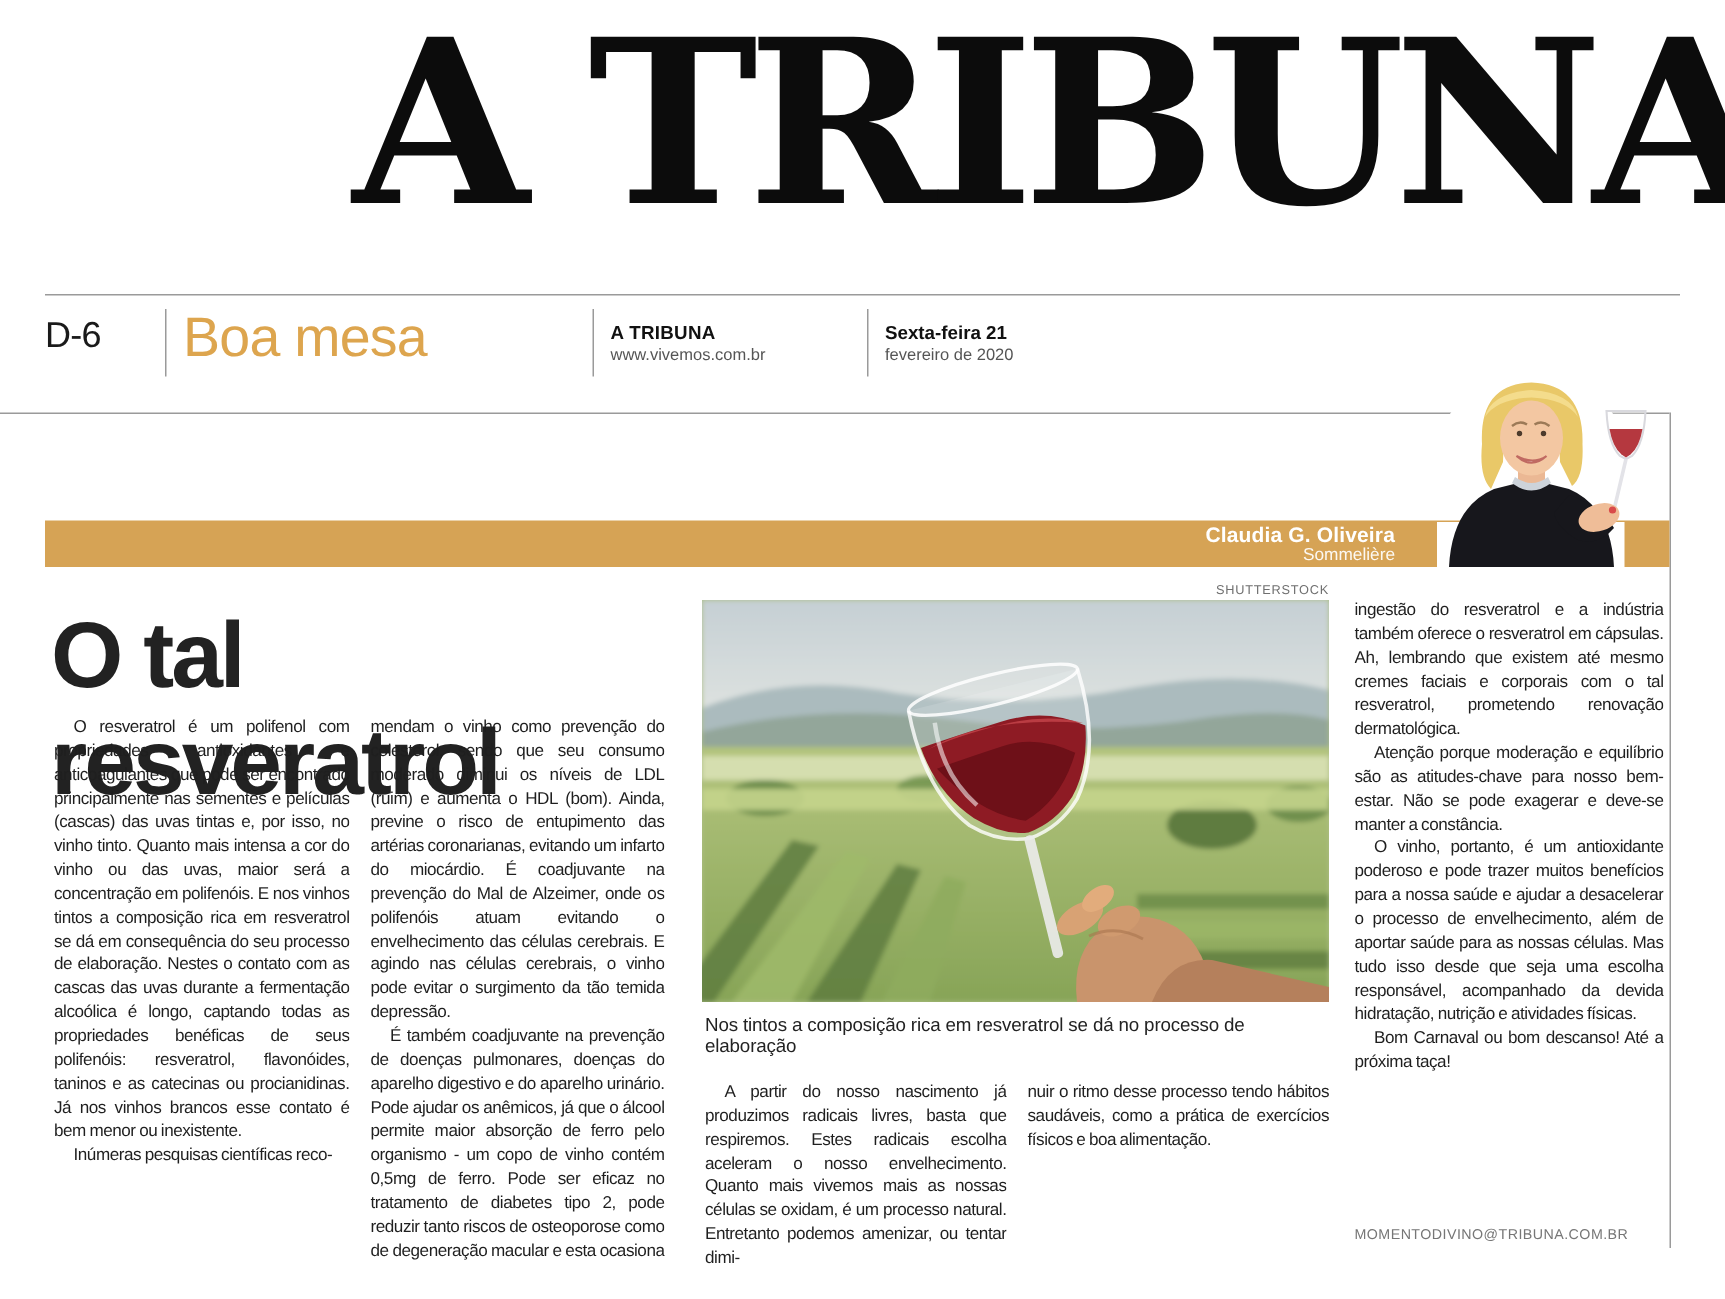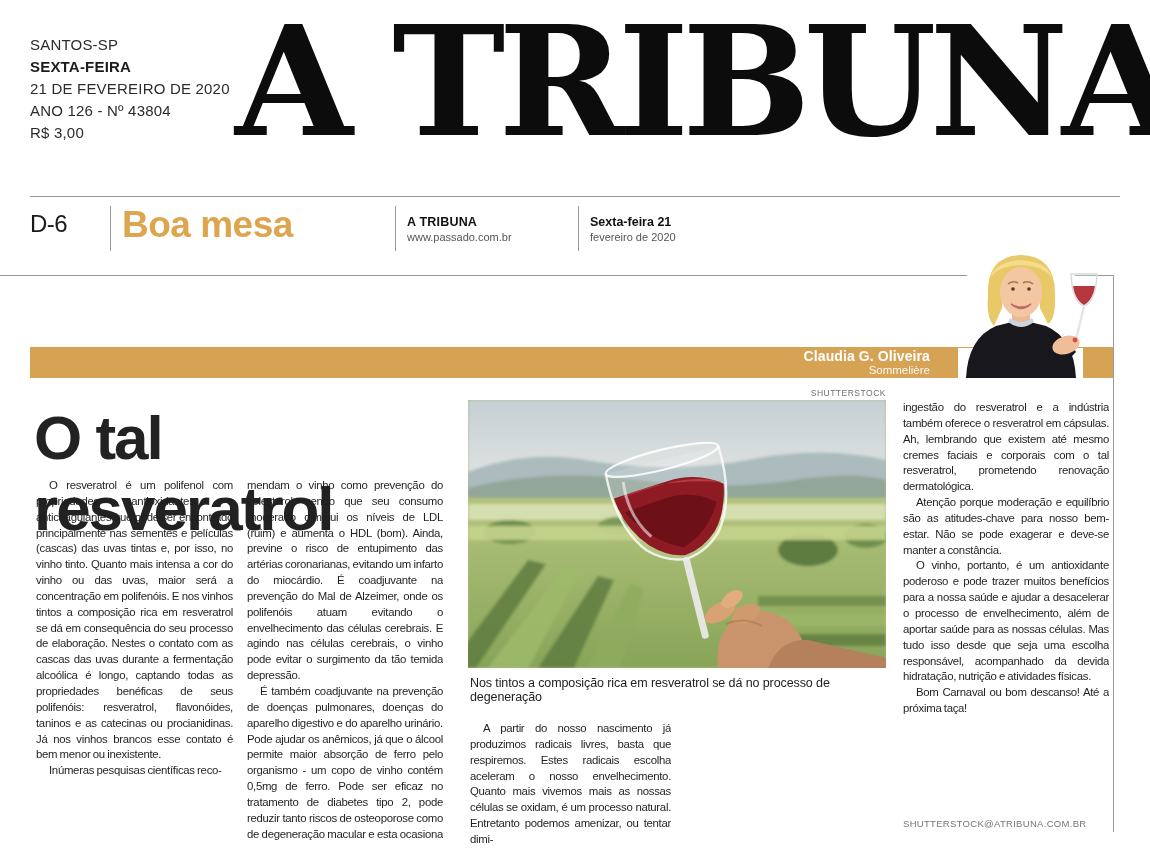--- a/index.html
+++ b/index.html
@@ -15,21 +15,21 @@
   .pub-info .bold { font-weight:bold; color:#1c1c1c; }
   .masthead {
     position:absolute; left:235px; top:6px; width:878px; height:152px;
     font-family:"DejaVu Serif", serif; font-weight:bold; font-size:152px; line-height:152px;
     letter-spacing:-0.045em; color:#0c0c0c; text-align:center; white-space:nowrap;
   }
   
   .rule-top { position:absolute; left:30px; top:196px; width:1090px; height:1px; background:#9a9a9a; }
   .vdiv { position:absolute; top:206px; width:1px; height:45px; background:#9a9a9a; }
   .page-num { position:absolute; left:30px; top:210px; font-size:24px; color:#1a1a1a; letter-spacing:-0.5px; }
-  .section-name { position:absolute; left:122px; top:204px; font-size:37px; font-weight:700;
+  .section-name { position:absolute; left:122px; top:204px; font-size:37px; font-weight:400;
     color:#DDA54E; letter-spacing:-0.5px; }
   .paper-small { position:absolute; left:407px; top:215px; }
   .paper-small .l1 { font-size:12.5px; font-weight:bold; color:#111; letter-spacing:.2px; }
   .paper-small .l2 { font-size:11px; color:#555; margin-top:2px; }
   .date-small { position:absolute; left:590px; top:215px; }
   .date-small .l1 { font-size:12.5px; font-weight:bold; color:#111; }
   .date-small .l2 { font-size:11px; color:#555; margin-top:2px;text-align:right; }
   
   .box-topline { position:absolute; left:0px; top:275px; width:1113px; height:1px; background:#9a9a9a; z-index:1; }
   .box-rightline { position:absolute; left:1113px; top:275px; width:1px; height:557px; background:#9a9a9a; z-index:1; }
@@ -58,38 +58,31 @@
   .col3 { left:470px; top:721px; width:201px; height:122px; }
   .col4 { left:685px; top:721px; width:201px; height:122px; }
   .col5 { left:903px; top:400px; width:206px; height:416px; }
   .email { position:absolute; left:903px; top:818px; font-size:9.5px; color:#767676; letter-spacing:.3px; }
 </style>
 </head>
 <body>
 
 <div id="page">
 
-  <div class="pub-info">
-    <div>SANTOS-SP</div>
-    <div class="bold">SEXTA-FEIRA</div>
-    <div>21 DE FEVEREIRO DE 2020</div>
-    <div>ANO 126 - Nº 43804</div>
-    <div>R$ 3,00</div>
-  </div>
 
   <div class="masthead">A TRIBUNA</div>
 
   <div class="rule-top"></div>
   <div class="page-num">D-6</div>
   <div class="vdiv" style="left:110px;"></div>
   <div class="section-name">Boa mesa</div>
   <div class="vdiv" style="left:395px;"></div>
   <div class="paper-small">
     <div class="l1">A TRIBUNA</div>
-    <div class="l2">www.passado.com.br</div>
+    <div class="l2">www.vivemos.com.br</div>
   </div>
   <div class="vdiv" style="left:578px;"></div>
   <div class="date-small">
     <div class="l1">Sexta-feira 21</div>
     <div class="l2">fevereiro de 2020</div>
   </div>
 
   <div class="box-topline"></div>
   <div class="box-rightline"></div>
   <div class="gold-bar"></div>
@@ -184,37 +177,38 @@
       <g>
         <path d="M250 268 Q246 234 268 218 Q292 204 316 218 Q338 232 340 268 Z" fill="#C9946C"></path>
         <ellipse cx="252" cy="212" rx="17" ry="9" fill="#D8A274" transform="rotate(-30 252 212)"></ellipse>
         <ellipse cx="264" cy="199" rx="12" ry="7" fill="#E2AC7C" transform="rotate(-35 264 199)"></ellipse>
         <ellipse cx="278" cy="214" rx="15" ry="9" fill="#D09A6F" transform="rotate(-25 278 214)"></ellipse>
         <path d="M300 268 Q312 238 340 240 L418 258 L418 268 Z" fill="#B5805C"></path>
         <path d="M258 224 Q276 216 294 226" stroke="#A9744F" stroke-width="2" fill="none" opacity="0.6"></path>
       </g>
     </svg>
   </div>
-  <div class="caption">Nos tintos a composição rica em resveratrol se dá no processo de degeneração</div>
+  <div class="caption">Nos tintos a composição rica em resveratrol se dá no processo de elaboração</div>
 
   <div class="col col1">
       <p class="indent">O resveratrol é um polifenol com propriedades antioxidantes e anticoagulantes que pode ser encontrado principalmente nas sementes e películas (cascas) das uvas tintas e, por isso, no vinho tinto. Quanto mais intensa a cor do vinho ou das uvas, maior será a concentração em polifenóis. E nos vinhos tintos a composição rica em resveratrol se dá em consequência do seu processo de elaboração. Nestes o contato com as cascas das uvas durante a fermentação alcoólica é longo, captando todas as propriedades benéficas de seus polifenóis: resveratrol, flavonóides, taninos e as catecinas ou procianidinas. Já nos vinhos brancos esse contato é bem menor ou inexistente.</p>
       <p class="indent">Inúmeras pesquisas científicas reco-</p>
     </div>
   <div class="col col2">
       <p>mendam o vinho como prevenção do colesterol, sendo que seu consumo moderado diminui os níveis de LDL (ruim) e aumenta o HDL (bom). Ainda, previne o risco de entupimento das artérias coronarianas, evitando um infarto do miocárdio. É coadjuvante na prevenção do Mal de Alzeimer, onde os polifenóis atuam evitando o envelhecimento das células cerebrais. E agindo nas células cerebrais, o vinho pode evitar o surgimento da tão temida depressão.</p>
       <p class="indent">É também coadjuvante na prevenção de doenças pulmonares, doenças do aparelho digestivo e do aparelho urinário. Pode ajudar os anêmicos, já que o álcool permite maior absorção de ferro pelo organismo - um copo de vinho contém 0,5mg de ferro. Pode ser eficaz no tratamento de diabetes tipo 2, pode reduzir tanto riscos de osteoporose como de degeneração macular e esta ocasiona cegueira em idosos.</p>
     </div>
   <div class="col col3">
       <p class="indent">A partir do nosso nascimento já produzimos radicais livres, basta que respiremos. Estes radicais escolha aceleram o nosso envelhecimento. Quanto mais vivemos mais as nossas células se oxidam, é um processo natural. Entretanto podemos amenizar, ou tentar dimi-</p>
     </div>
   <div class="col col4">
+      <p>nuir o ritmo desse processo tendo hábitos saudáveis, como a prática de exercícios físicos e boa alimentação.</p>
     </div>
   <div class="col col5">
       <p>ingestão do resveratrol e a indústria também oferece o resveratrol em cápsulas. Ah, lembrando que existem até mesmo cremes faciais e corporais com o tal resveratrol, prometendo renovação dermatológica.</p>
       <p class="indent">Atenção porque moderação e equilíbrio são as atitudes-chave para nosso bem-estar. Não se pode exagerar e deve-se manter a constância.</p>
       <p class="indent">O vinho, portanto, é um antioxidante poderoso e pode trazer muitos benefícios para a nossa saúde e ajudar a desacelerar o processo de envelhecimento, além de aportar saúde para as nossas células. Mas tudo isso desde que seja uma escolha responsável, acompanhado da devida hidratação, nutrição e atividades físicas.</p>
       <p class="indent">Bom Carnaval ou bom descanso! Até a próxima taça!</p>
     </div>
 
-  <div class="email">SHUTTERSTOCK@ATRIBUNA.COM.BR</div>
+  <div class="email">MOMENTODIVINO@TRIBUNA.COM.BR</div>
 
 </div>
 
 </body></html>

